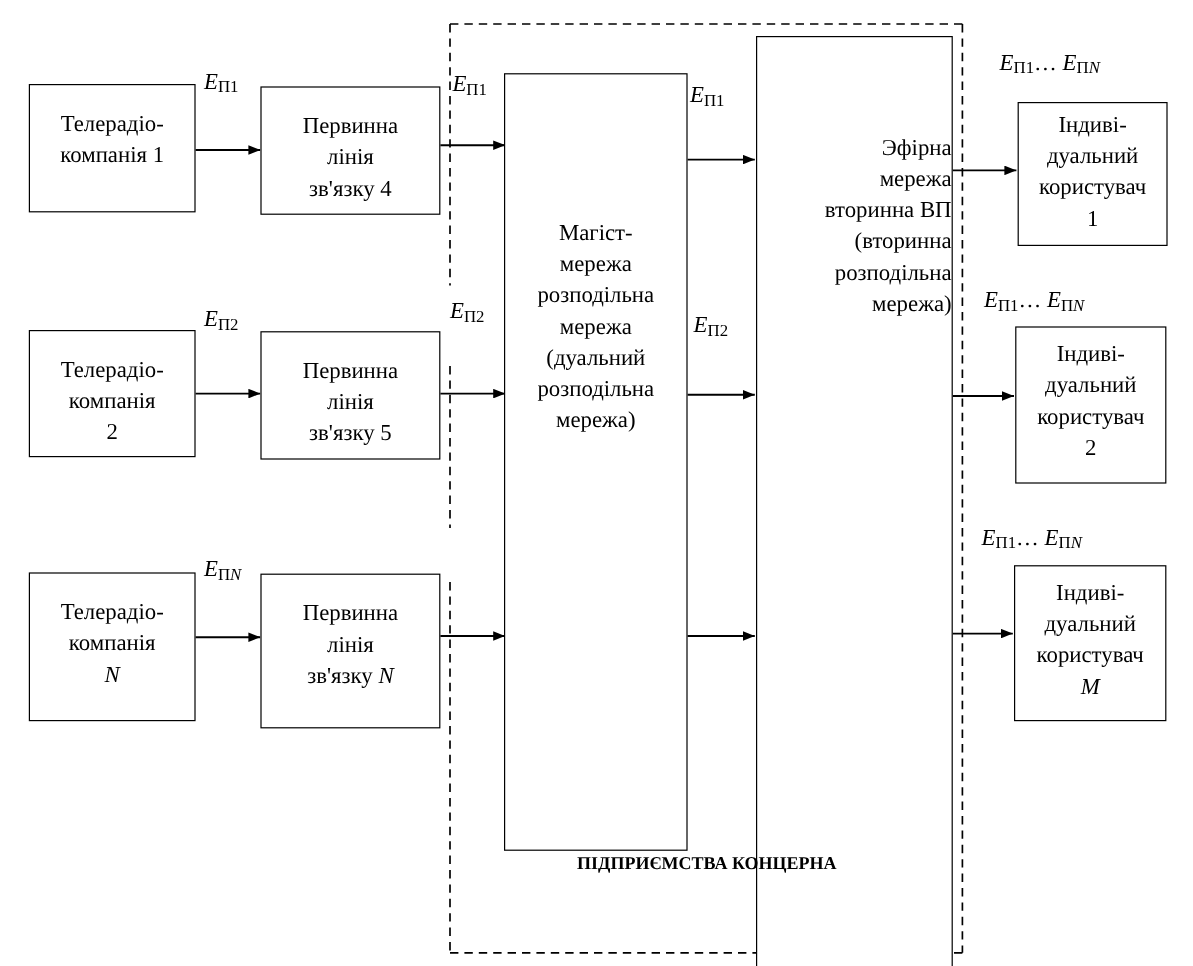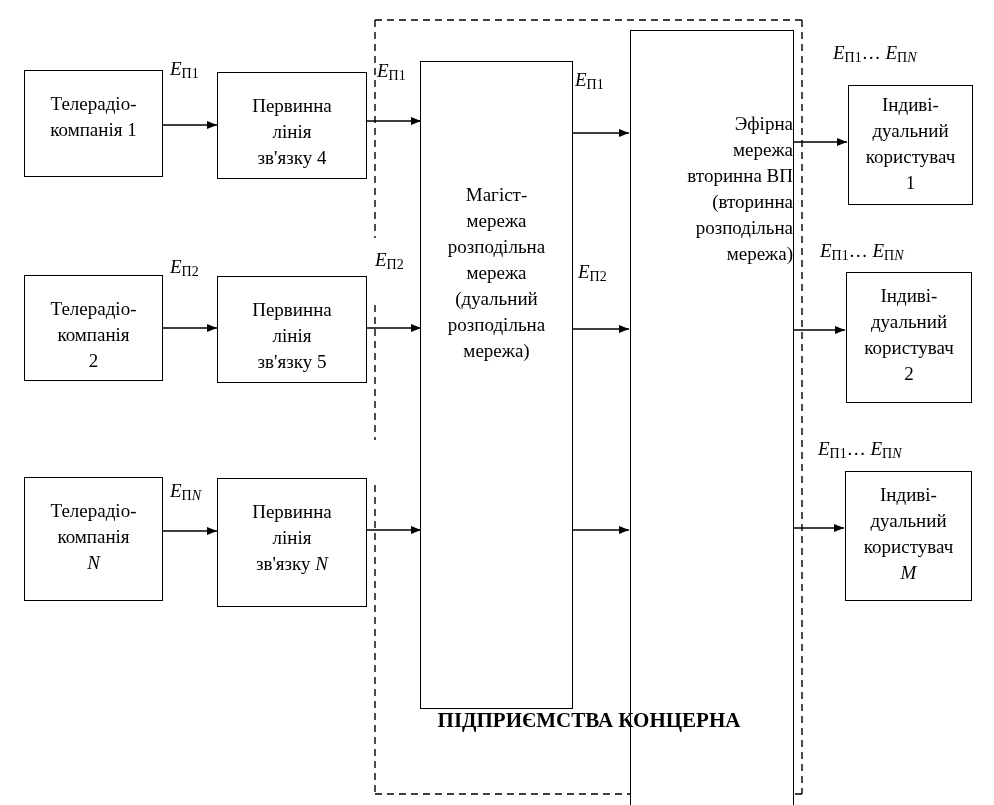--- a/index.html
+++ b/index.html
@@ -7,21 +7,21 @@
          font-family: "Liberation Serif", "DejaVu Serif", serif; color: #000; }
   svg.wires { position: absolute; left: 0; top: 0; }
   .box { position: absolute; border: 1.3px solid #000; box-sizing: border-box; background: #fff;
          display: flex; flex-direction: column; align-items: center; text-align: center;
          font-size: 19px; line-height: 26px; }
   .box .ln { display: block; white-space: nowrap; }
   .box.top { justify-content: flex-start; padding-top: 20px; }
   .lbl { position: absolute; font-size: 19px; font-style: italic; white-space: nowrap; }
   .lbl sub { font-style: normal; font-size: 14px; vertical-align: -3px; }
   .title { position: absolute; left: 375px; width: 428px; top: 708px; text-align: center;
-           font-weight: bold; font-size: 21px; line-height: 25px; }
+           font-weight: bold; font-size: 15px; line-height: 25px; }
   .ital { font-style: italic; }
 </style>
 </head>
 <body>
 
 <svg class="wires" width="994" height="805">
   <defs>
     <marker id="ah" markerWidth="10" markerHeight="8" refX="10" refY="4" orient="auto" markerUnits="userSpaceOnUse">
       <path d="M0,0 L10,4 L0,8 Z" fill="#000"></path>
     </marker>
@@ -117,21 +117,21 @@
 </div>
 <div class="box top" style="left:845px;top:471px;width:127px;height:130px;padding-top:10px;">
   <span class="ln">Індиві-</span>
   <span class="ln">дуальний</span>
   <span class="ln">користувач</span>
   <span class="ln ital">M</span>
 </div>
 
 <span class="lbl" style="left:170px;top:58px;"><span>E</span><sub>П1</sub></span>
 <span class="lbl" style="left:170px;top:256px;"><span>E</span><sub>П2</sub></span>
-<span class="lbl" style="left:170px;top:480px;"><span>E</span><sub>П<i>N</i></sub></span>
+<span class="lbl" style="left:170px;top:464px;"><span>E</span><sub>П<i>N</i></sub></span>
 
 <span class="lbl" style="left:377px;top:60px;"><span>E</span><sub>П1</sub></span>
 <span class="lbl" style="left:375px;top:249px;"><span>E</span><sub>П2</sub></span>
 
 <span class="lbl" style="left:575px;top:69px;"><span>E</span><sub>П1</sub></span>
 <span class="lbl" style="left:578px;top:261px;"><span>E</span><sub>П2</sub></span>
 
 <span class="lbl" style="left:833px;top:42px;"><span>E</span><sub>П1</sub><span style="font-style:normal">… </span><span>E</span><sub>П<i>N</i></sub></span>
 <span class="lbl" style="left:820px;top:240px;"><span>E</span><sub>П1</sub><span style="font-style:normal">… </span><span>E</span><sub>П<i>N</i></sub></span>
 <span class="lbl" style="left:818px;top:438px;"><span>E</span><sub>П1</sub><span style="font-style:normal">… </span><span>E</span><sub>П<i>N</i></sub></span>

